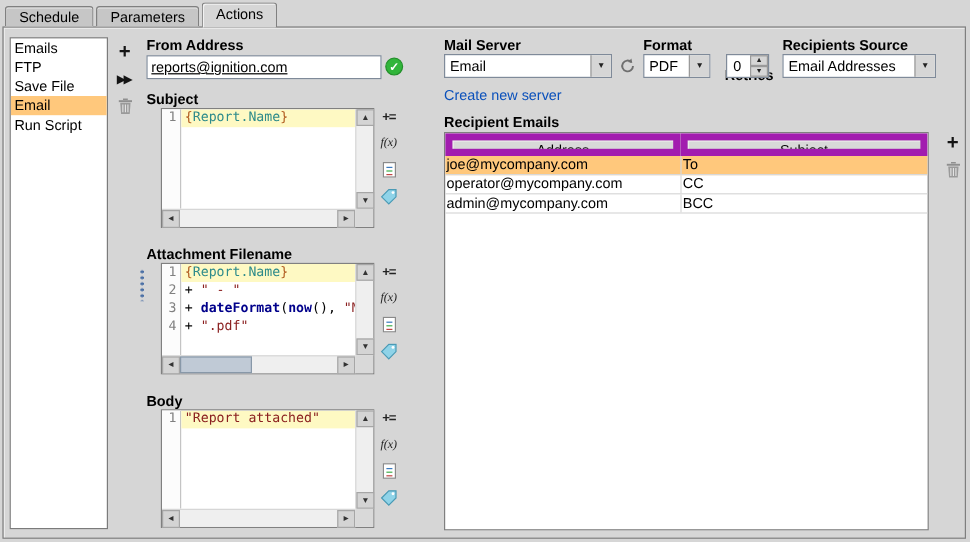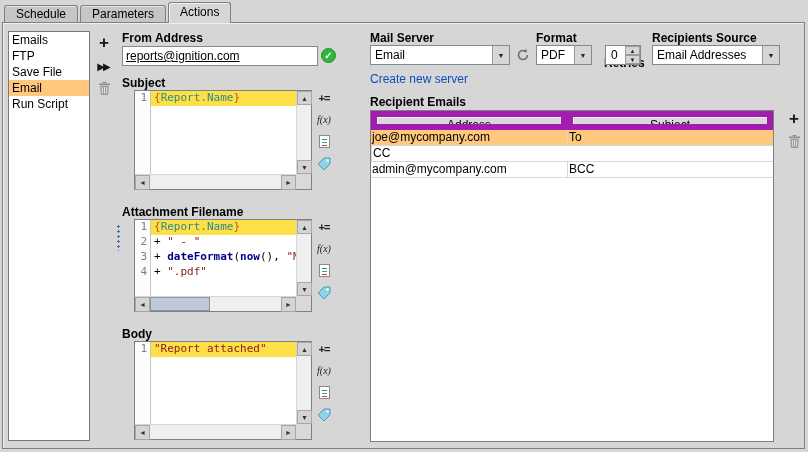--- a/index.html
+++ b/index.html
@@ -40,21 +40,21 @@
   
   .editor { position:absolute; z-index:2; display:grid; grid-template-columns:1fr 15px; grid-template-rows:1fr 15px;
             background:#fff; border:1px solid #808080; }
   .ed-main { grid-area:1/1; display:flex; overflow:hidden; }
   .gutter { width:16px; background:#fcfcfc; border-right:1px solid #c4c4c4; }
   .ln { height:15px; line-height:15px; text-align:right; padding-right:3px; color:#808080;
         font:11px "DejaVu Sans Mono", monospace; }
   .codearea { flex:1; overflow:hidden; }
   .codeline { height:15px; line-height:15px; padding-left:3px; white-space:pre;
               font:11px "DejaVu Sans Mono", monospace; }
-  .codeline.hl { background:#fde047; }
+  .codeline.hl { background:#fef9c3; }
   .tok-brace { color:#b05a1e; }
   .tok-ref   { color:#2e8b8b; }
   .tok-op    { color:#000; }
   .tok-fn    { color:#00008b; font-weight:bold; }
   .tok-str   { color:#8b2020; }
   .tok-plain { color:#000; }
 
   .vsb { grid-area:1/2; background:#efefef; border-left:1px solid #d6d6d6; display:flex;
          flex-direction:column; justify-content:space-between; }
   .hsb { grid-area:2/1; background:#efefef; border-top:1px solid #d6d6d6; display:flex; }
@@ -337,20 +337,21 @@
     <div class="thead">
       <div class="th">Address</div>
       <div class="th">Subject</div>
     </div>
     <div>
         <div class="trow selected">
           <div class="tcell addr">joe@mycompany.com</div>
           <div class="tcell meth">To</div>
         </div>
         <div class="trow">
+          <div class="tcell addr">operator@mycompany.com</div>
           <div class="tcell meth">CC</div>
         </div>
         <div class="trow">
           <div class="tcell addr">admin@mycompany.com</div>
           <div class="tcell meth">BCC</div>
         </div>
       </div>
   </div>
   <div class="tool" style="left:785px; top:110px;">
     <span class="plus-glyph">+</span>

